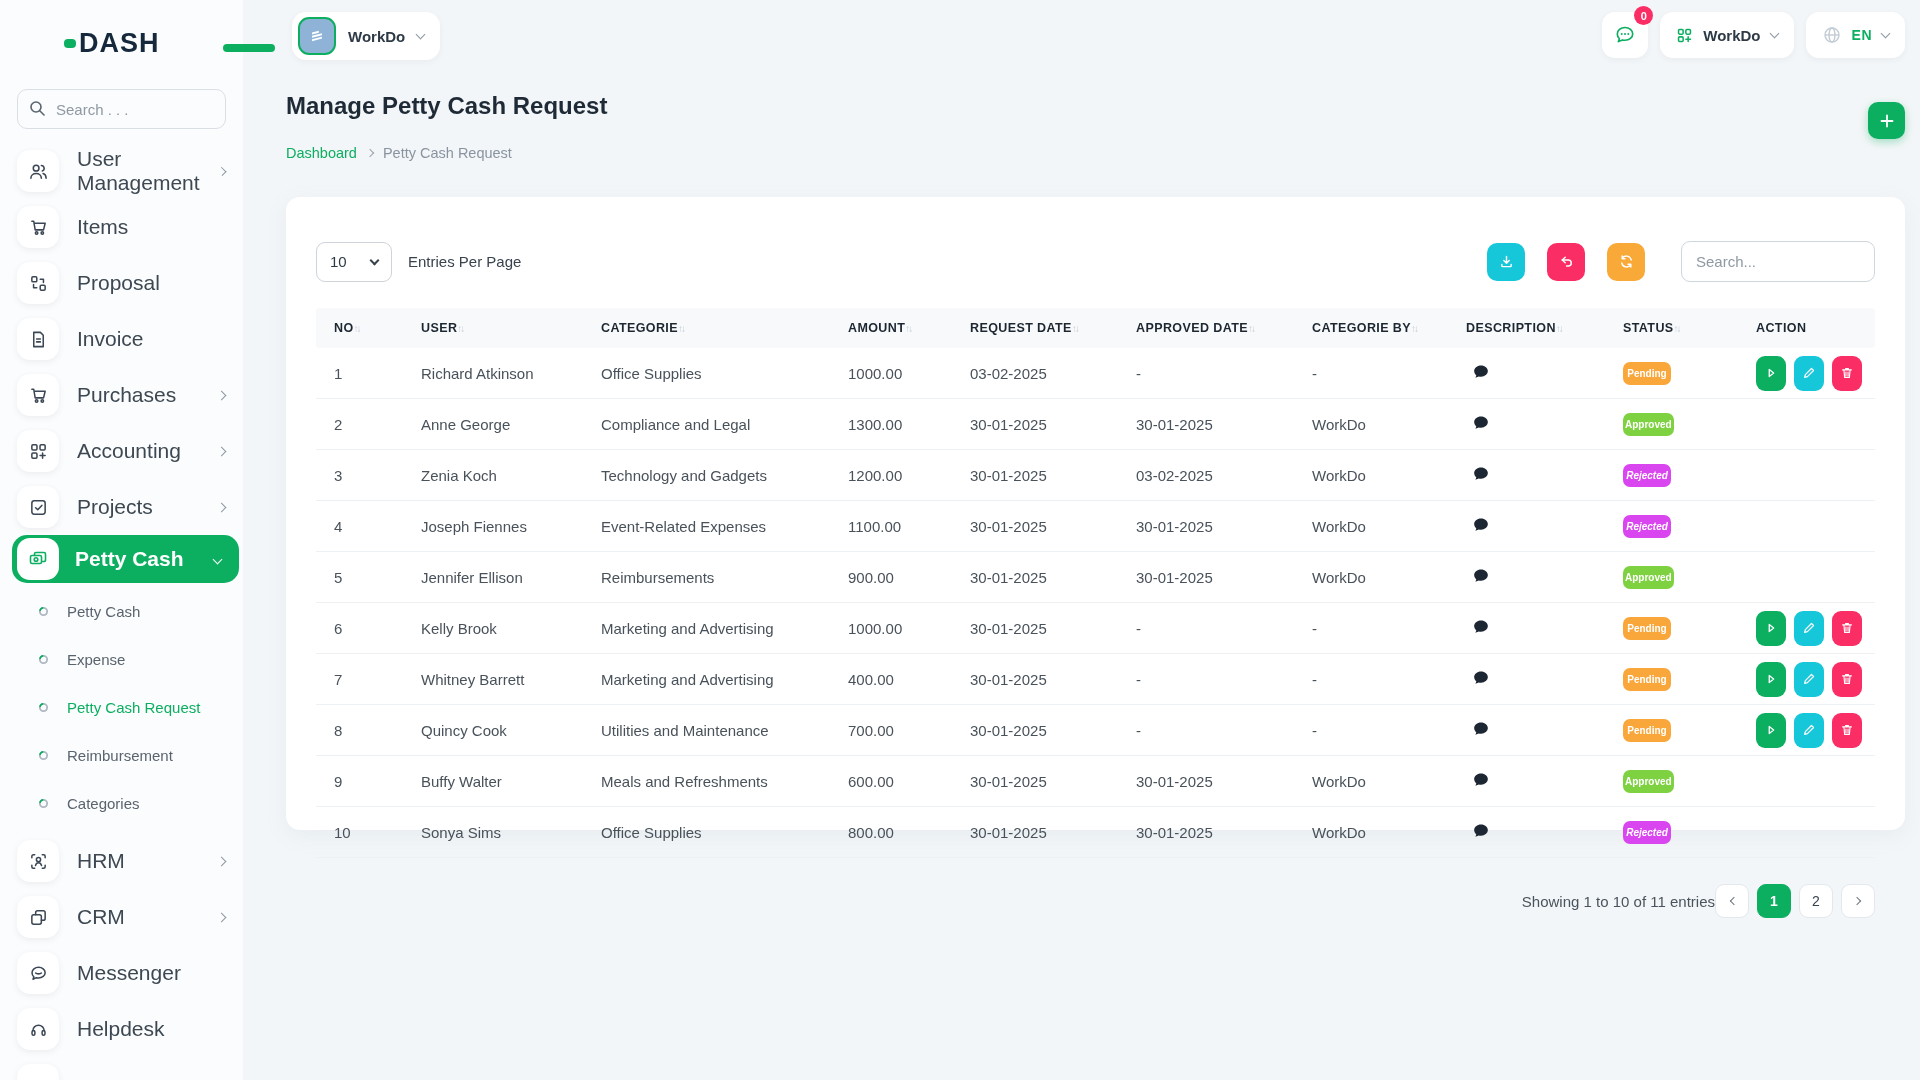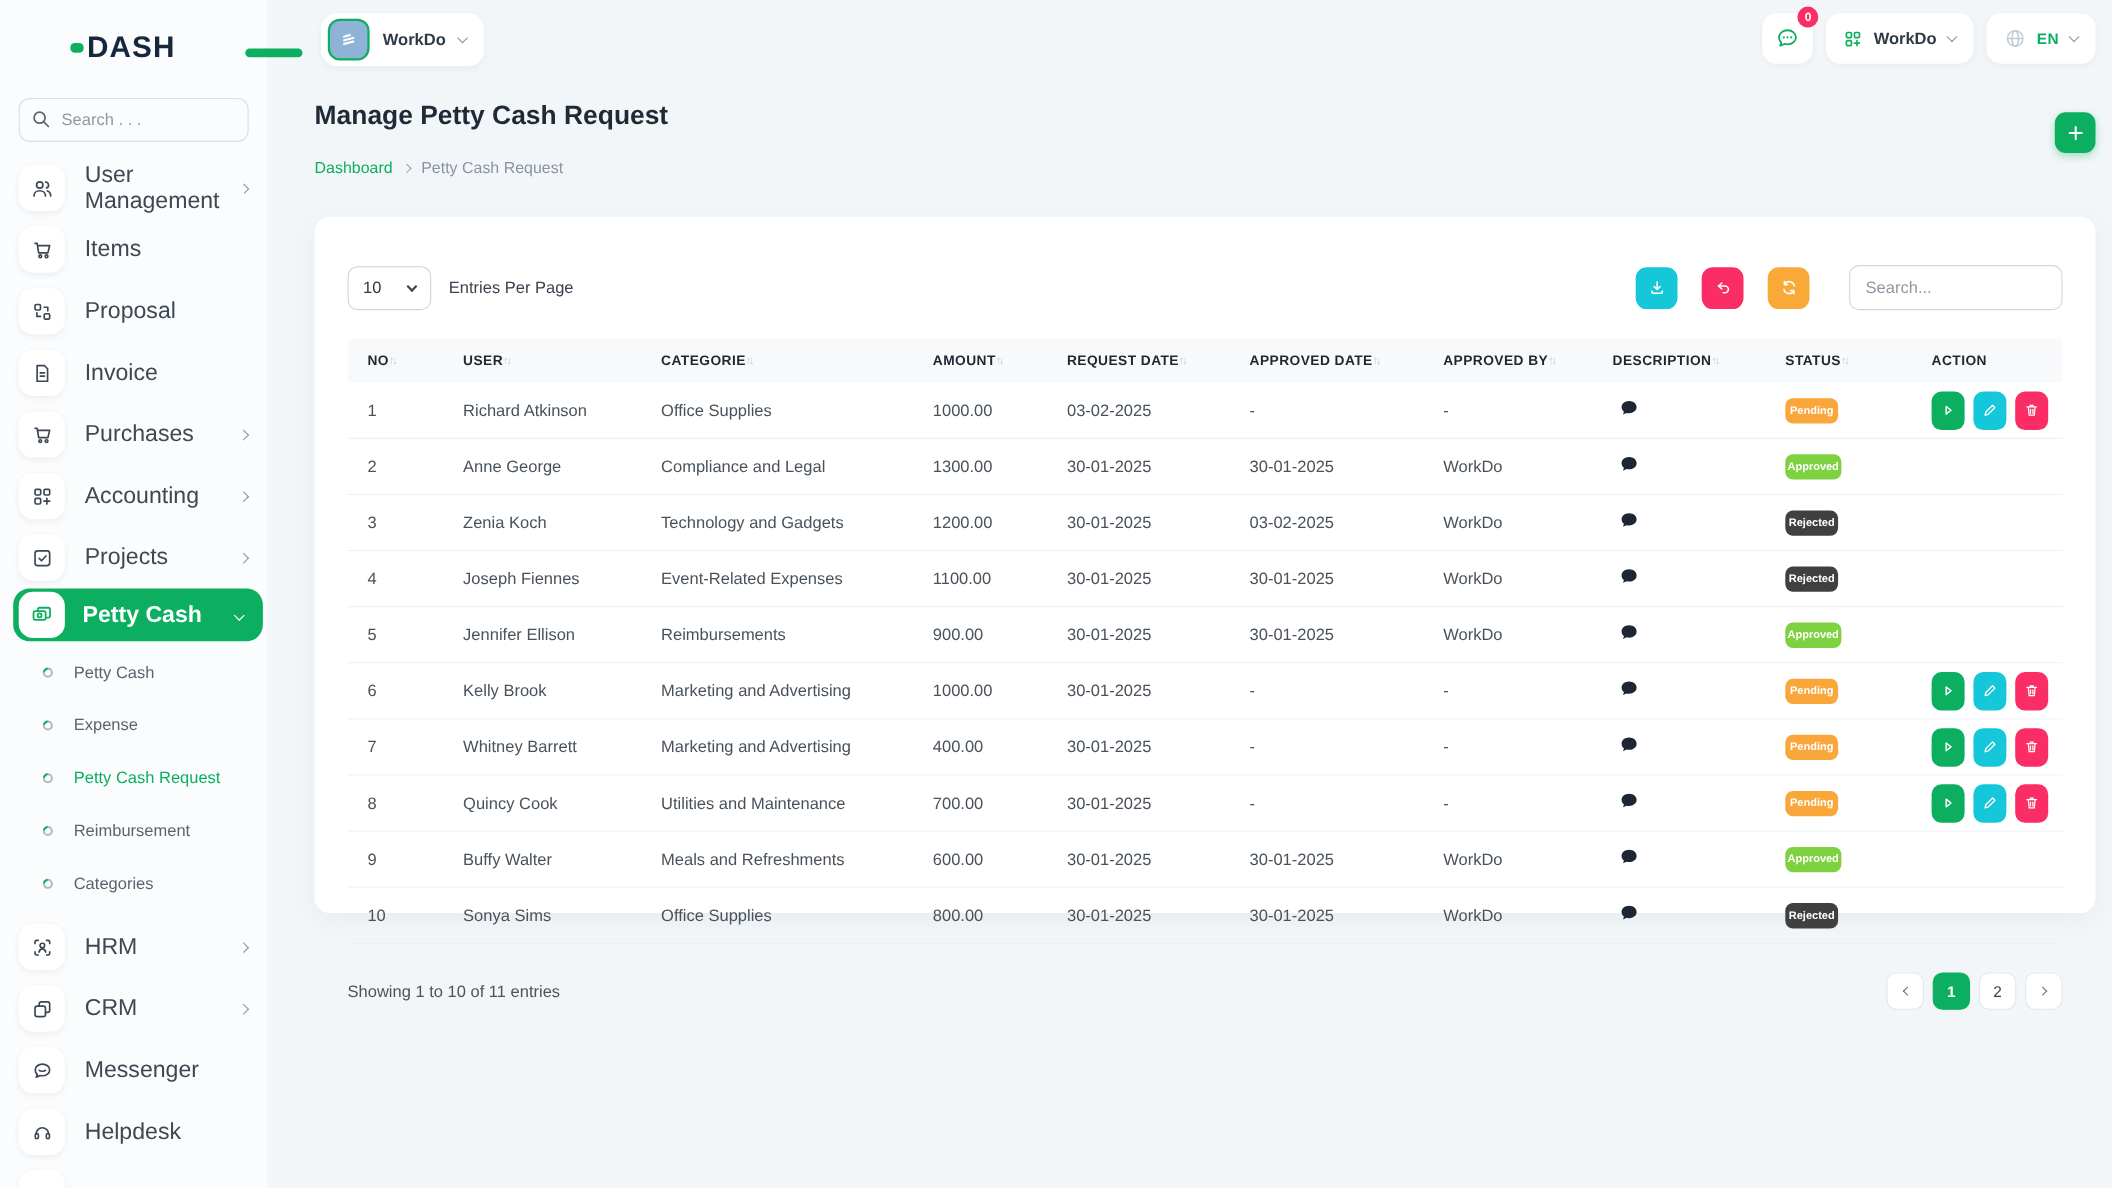--- a/index.html
+++ b/index.html
@@ -147,29 +147,29 @@
   .sort { font-size:10px; color:#c3ccd5; letter-spacing:-2px; cursor:pointer; }
   .trow { height:51px; border-bottom:1px solid #eef1f4; }
   .td { font-size:15px; color:#49525a; padding-left:10px; }
   .td.no { padding-left:18px; }
   .badge {
     display:inline-block; font-size:10px; font-weight:600; color:#fff;
     padding:6px 2px; border-radius:7px; min-width:48px; text-align:center;
   }
   .badge.Pending { background:#f9a63a; }
   .badge.Approved { background:#7ed140; }
-  .badge.Rejected { background:#404040; }
+  .badge.Rejected { background:#d946ef;font-style:italic; }
   .bubble-btn { background:none; border:none; cursor:pointer; padding:0; margin-left:6px; }
   .actions { display:flex; gap:8px; }
   .act-btn { width:30px; height:35px; border:none; border-radius:9px; cursor:pointer; display:flex; align-items:center; justify-content:center; }
   .act-btn.green { background:#0caf60; }
   .act-btn.cyan { background:#16c7d9; }
   .act-btn.pink { background:#fb2d65; }
 
-  .tfoot { display:flex; align-items:center; justify-content:space-between; margin-top:26px; }
+  .tfoot { display:flex; align-items:center; justify-content:flex-end; margin-top:26px; }
   .showing { font-size:15px; color:#4a545e; }
   .pager { display:flex; gap:8px; }
   .pg {
     min-width:34px; height:34px; border-radius:9px; border:1px solid #e3e8ec; background:#fff;
     display:flex; align-items:center; justify-content:center; font-size:14px; color:#39434e; cursor:pointer;
   }
   .pg.active { background:#0caf60; border-color:#0caf60; color:#fff; font-weight:700; }
   .pg .chev-sm { width:6px; height:6px; border-right:1.8px solid #6b7680; border-bottom:1.8px solid #6b7680; }
   .pg .left { transform:rotate(135deg); margin-left:3px; }
   .pg .right { transform:rotate(-45deg); margin-right:3px; }
@@ -511,21 +511,21 @@
           </div>
         <div class="th">
             <span>REQUEST DATE</span>
             <span class="sort">↑↓</span>
           </div>
         <div class="th">
             <span>APPROVED DATE</span>
             <span class="sort">↑↓</span>
           </div>
         <div class="th">
-            <span>APPROVED BY</span>
+            <span>CATEGORIE BY</span>
             <span class="sort">↑↓</span>
           </div>
         <div class="th">
             <span>DESCRIPTION</span>
             <span class="sort">↑↓</span>
           </div>
         <div class="th">
             <span>STATUS</span>
             <span class="sort">↑↓</span>
           </div>

